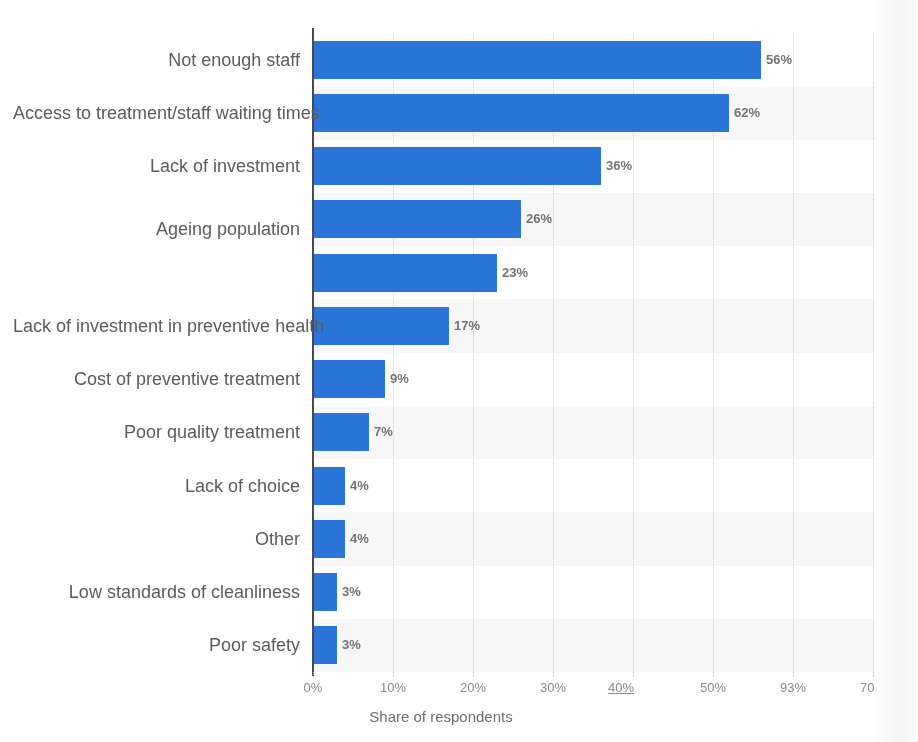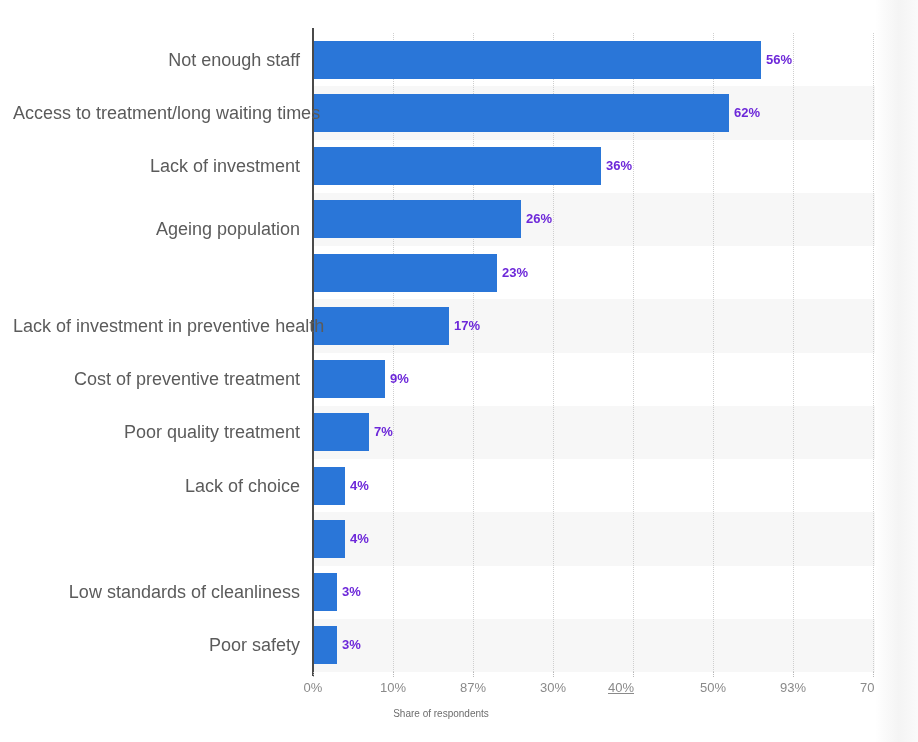--- a/index.html
+++ b/index.html
@@ -74,21 +74,21 @@
     height: 38px;
     background: #2a76d8;
   }
 
   .bar-value {
     position: absolute;
     height: 38px;
     line-height: 38px;
     font-size: 13px;
     font-weight: bold;
-    color: #6d28d9;
+    color: #737373;
     white-space: nowrap;
   }
 
   .cat-label {
     position: absolute;
     right: 0;
     width: 300px;
     height: 38px;
     line-height: 38px;
     text-align: right;
@@ -114,21 +114,21 @@
     transform: translateX(-50%);
     white-space: nowrap;
   }
 
   .x-axis-title {
     position: absolute;
     top: 708px;
     left: 0;
     width: 918px;
     text-align: center;
-    font-size: 10px;
+    font-size: 15px;
     color: #6d6d6d;
   }
   .x-axis-title-inner {
     display: inline-block;
     margin-left: -36px;
   }
 
   .tick-mark {
     position: absolute;
     top: 672px;
@@ -191,38 +191,39 @@
         <div class="bar-value" style="left: 29px; top: 540.125px;">3%</div>
         <div class="bar" style="left: 0px; top: 593.375px; width: 24px; background: rgb(42, 118, 216);"></div>
         <div class="bar-value" style="left: 29px; top: 593.375px;">3%</div>
       </div>
   </div>
 
   <div class="axis-line"></div>
 
   <div class="cat-labels-col" id="cat-labels">
       <div class="cat-label" style="top: 7.625px;">Not enough staff</div>
-      <div class="cat-label" style="top: 60.875px;">Access to treatment/long waiting times</div>
+      <div class="cat-label" style="top: 60.875px;">Access to treatment/staff waiting times</div>
       <div class="cat-label" style="top: 114.125px;">Lack of investment</div>
       <div class="cat-label" style="top: 177px;">Ageing population</div>
       <div class="cat-label" style="top: 273.875px;">Lack of investment in preventive health</div>
       <div class="cat-label" style="top: 327.125px;">Cost of preventive treatment</div>
       <div class="cat-label" style="top: 380.375px;">Poor quality treatment</div>
       <div class="cat-label" style="top: 433.625px;">Lack of choice</div>
+      <div class="cat-label" style="top: 486.875px;">Other</div>
       <div class="cat-label" style="top: 540.125px;">Low standards of cleanliness</div>
       <div class="cat-label" style="top: 593.375px;">Poor safety</div>
     </div>
 
   <div id="ticks">
       <div class="tick-mark" style="left: 313px;"></div>
       <div class="tick-label" style="left: 313px;">0%</div>
       <div class="tick-mark" style="left: 393px;"></div>
       <div class="tick-label" style="left: 393px;">10%</div>
       <div class="tick-mark" style="left: 473px;"></div>
-      <div class="tick-label" style="left: 473px;">87%</div>
+      <div class="tick-label" style="left: 473px;">20%</div>
       <div class="tick-mark" style="left: 553px;"></div>
       <div class="tick-label" style="left: 553px;">30%</div>
       <div class="tick-mark" style="left: 633px;"></div>
       <div class="tick-label" style="left: 621px; text-decoration: underline;">40%</div>
       <div class="tick-mark" style="left: 713px;"></div>
       <div class="tick-label" style="left: 713px;">50%</div>
       <div class="tick-mark" style="left: 793px;"></div>
       <div class="tick-label" style="left: 793px;">93%</div>
       <div class="tick-mark" style="left: 873px;"></div>
       <div class="tick-label" style="left: 873px;">70%</div>

